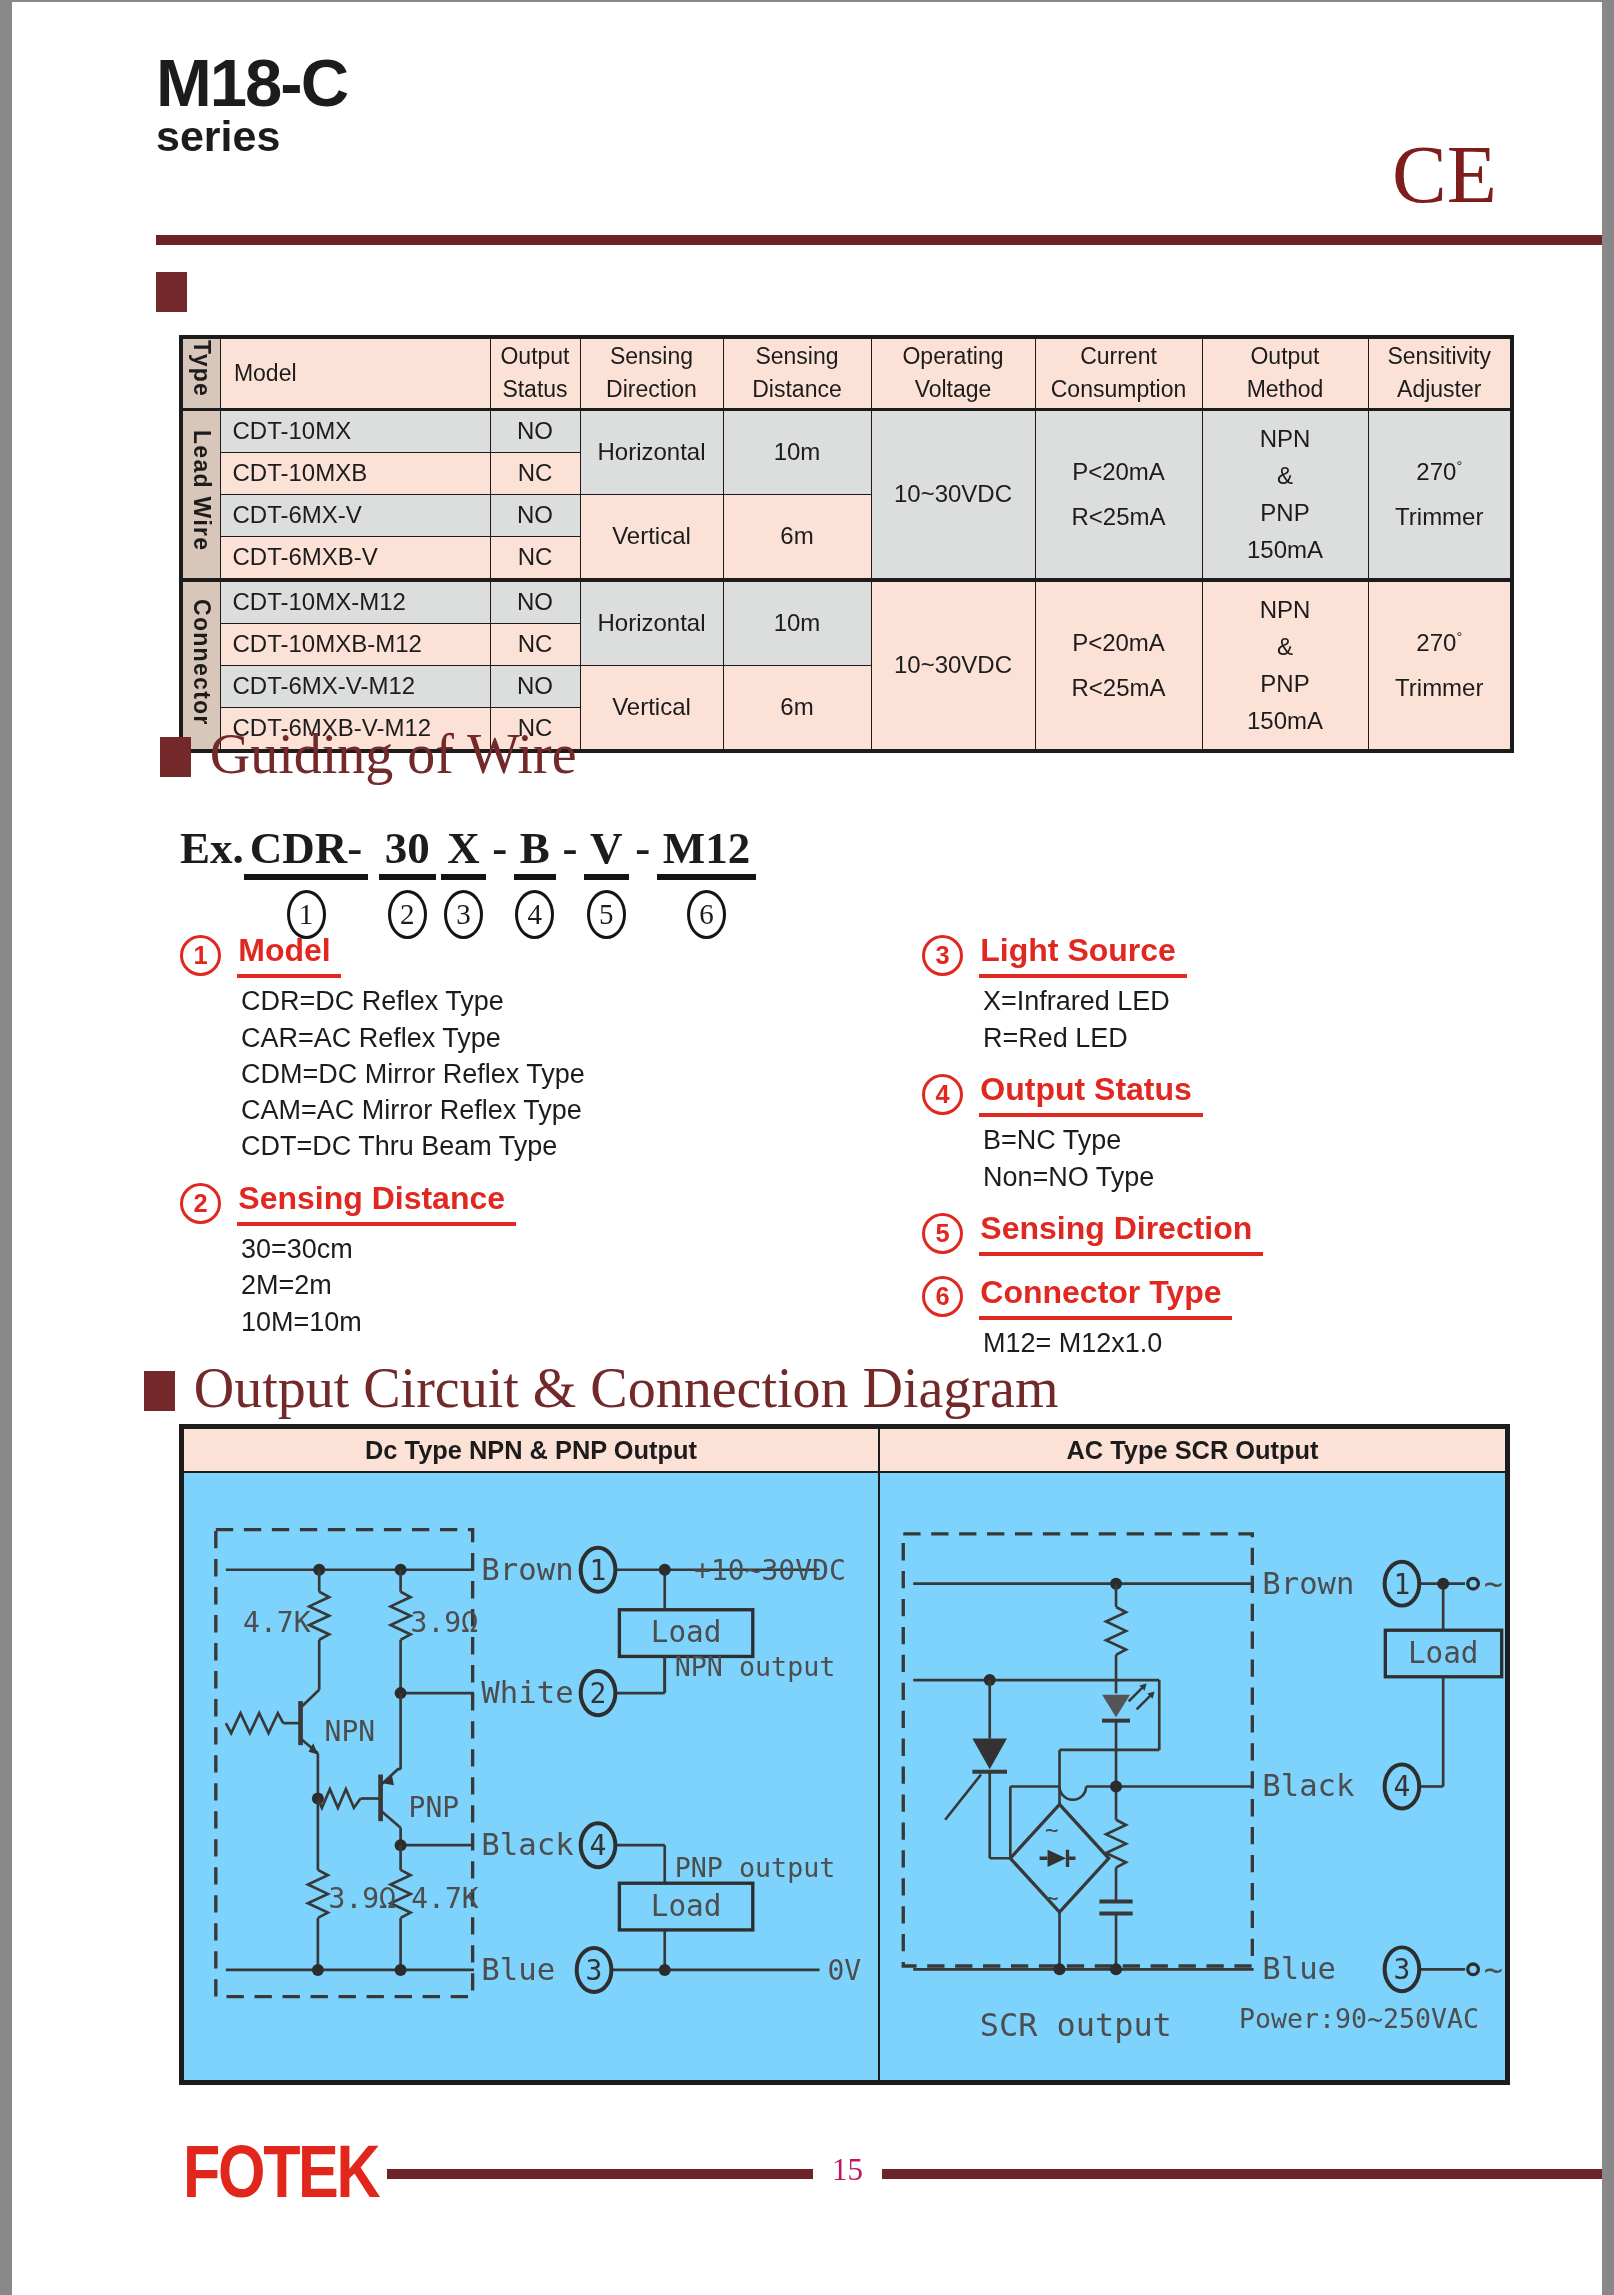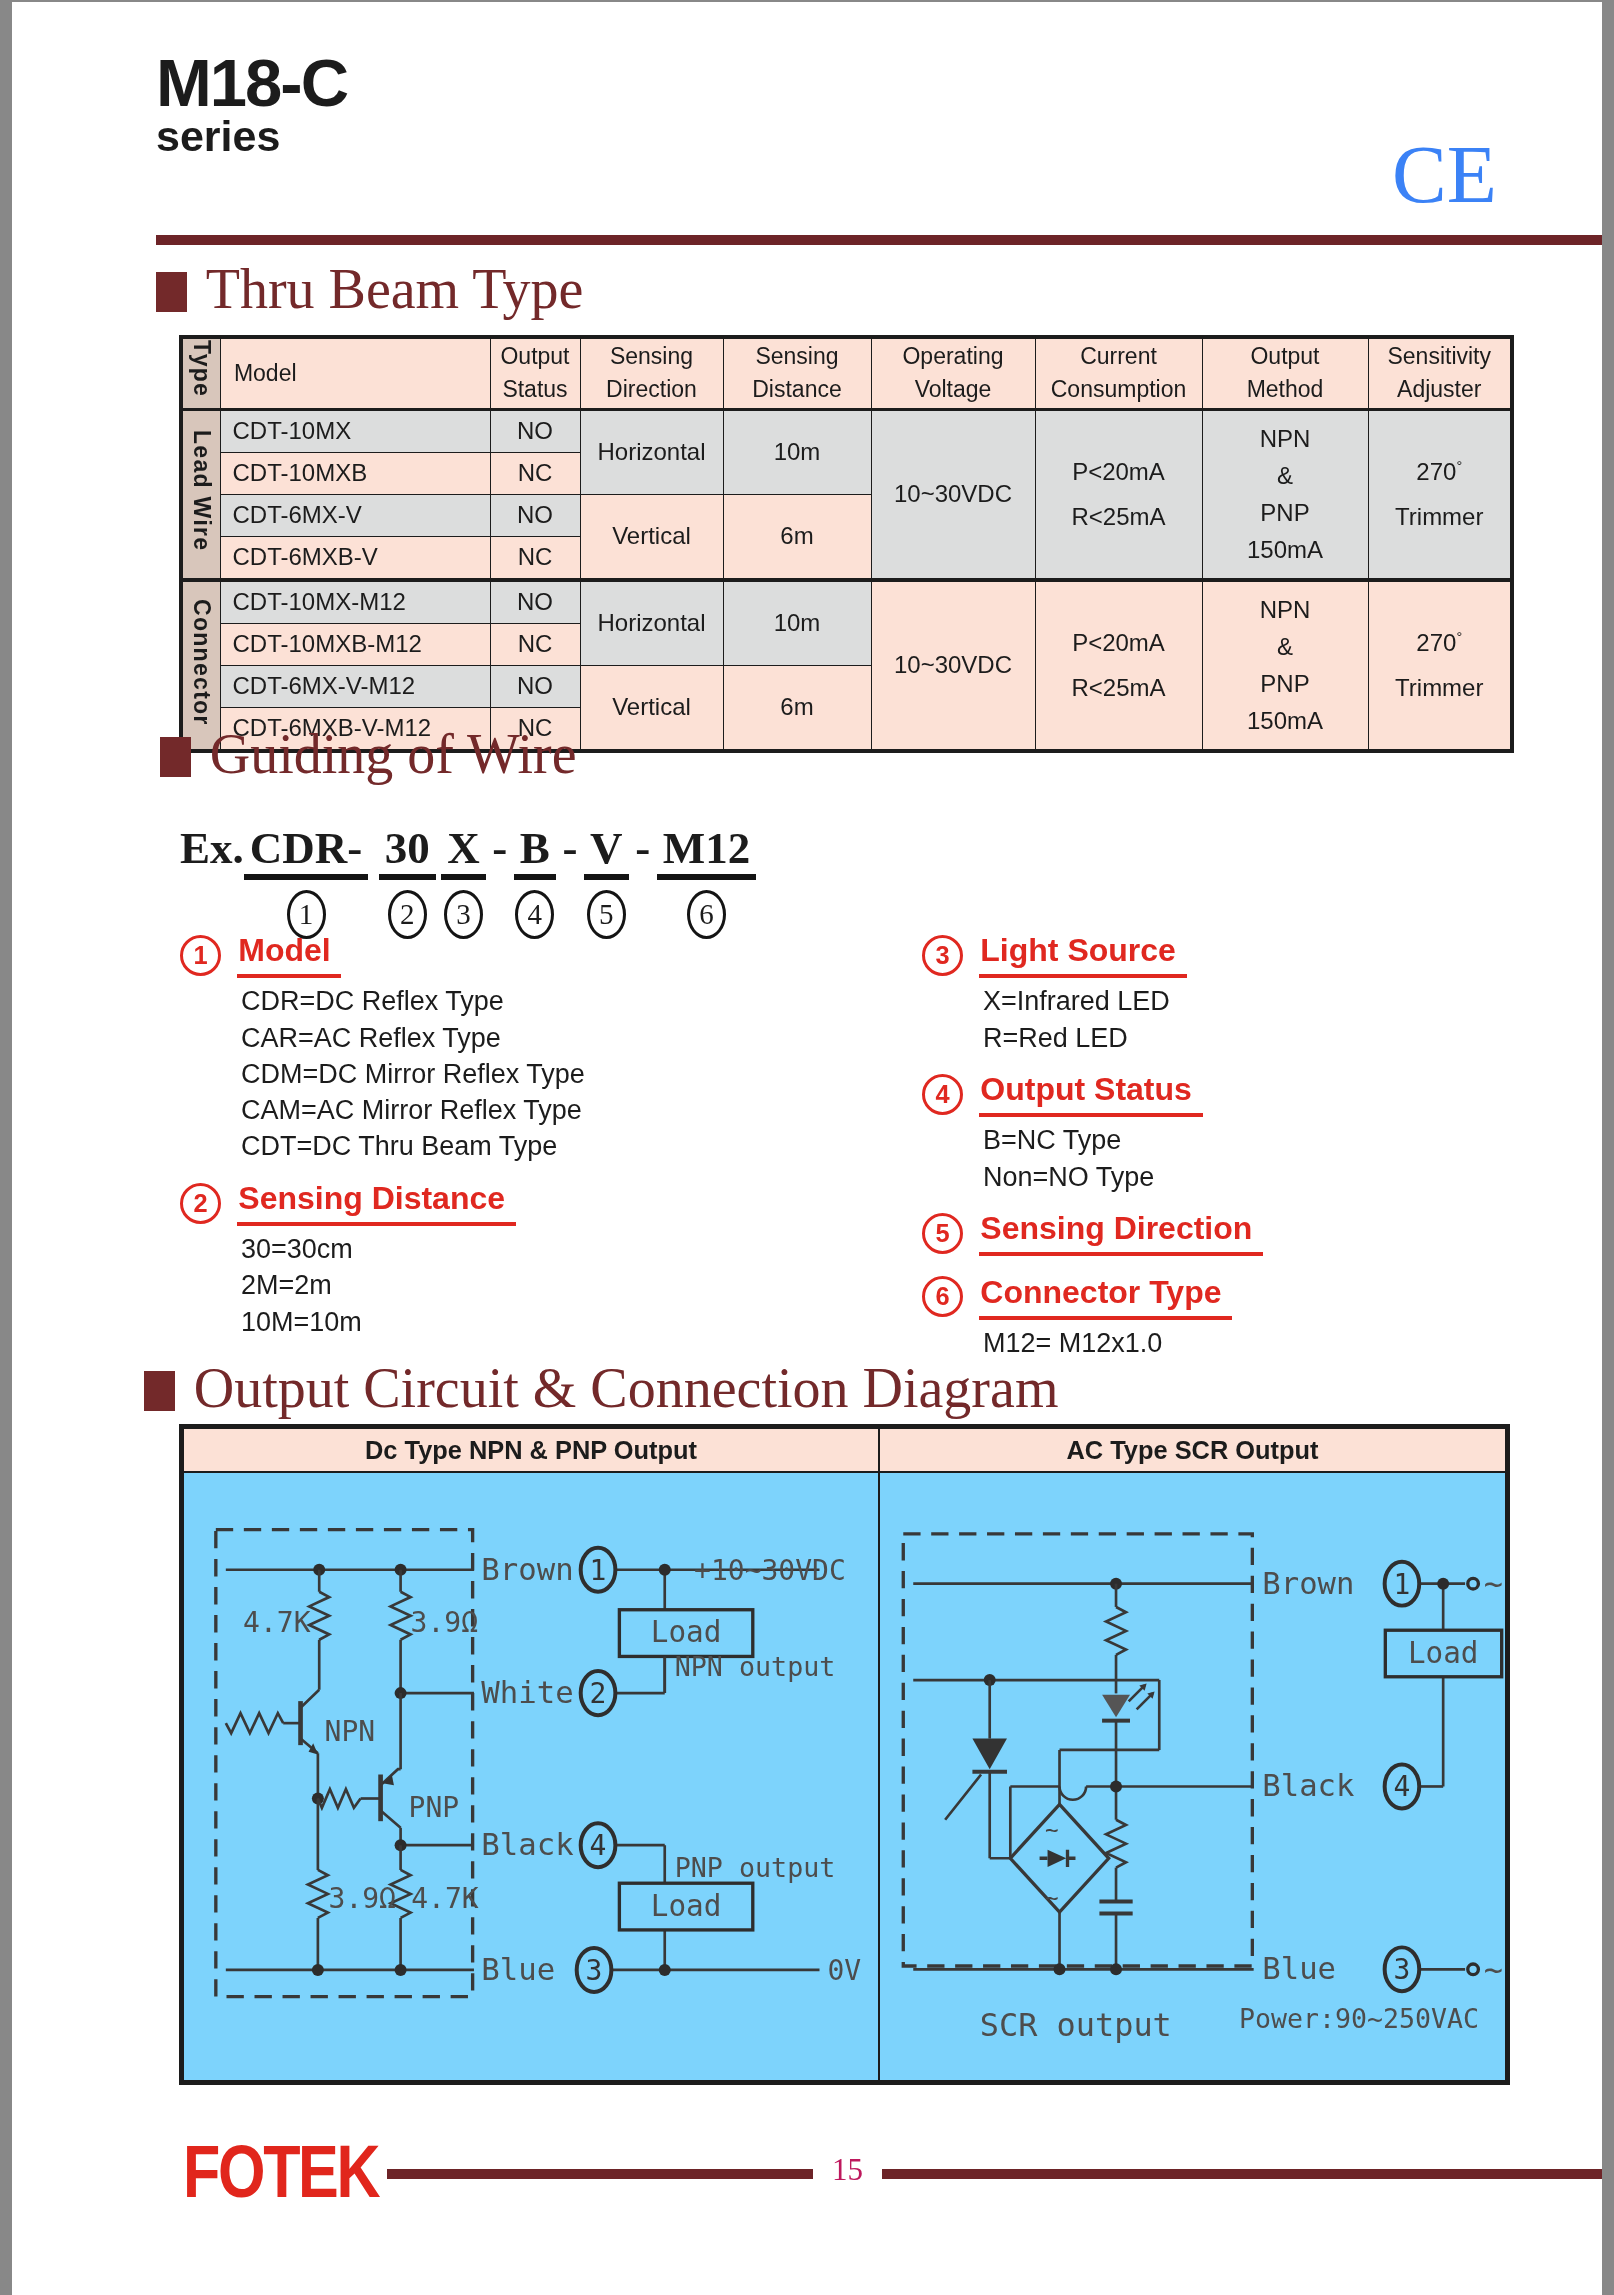--- a/index.html
+++ b/index.html
@@ -7,21 +7,21 @@
         font-family:"Liberation Sans",sans-serif;color:#1c1c1c;overflow:hidden;margin:2px auto;}
 
   
   .brand-block{position:absolute;left:144px;top:47px;}
   .brand-code{font-size:67px;font-weight:800;letter-spacing:-2px;line-height:1.0;}
   .brand-series{font-size:43px;font-weight:800;letter-spacing:0px;line-height:.9;margin-top:1.3px;}
   .product-block{position:absolute;left:492px;top:56px;}
   .product-l1{font-size:35px;font-weight:800;line-height:1.05;}
   .product-l2{font-size:44px;font-weight:800;line-height:1.05;margin-top:5.3px;}
   .ce{position:absolute;left:1380px;top:132px;font-family:"Liberation Serif",serif;
-      font-size:82px;font-weight:400;color:#3b82f6;line-height:1;}
+      font-size:82px;font-weight:400;color:#7f1d1d;line-height:1;}
   .top-rule{position:absolute;left:144px;top:233px;width:1470px;height:10px;background:#6d2428;}
 
   
   .sec-head{position:absolute;display:flex;align-items:flex-start;gap:18.7px;}
   .sec-sq{width:31px;height:40px;background:#73292a;margin-top:10.7px;flex:0 0 auto;}
   .sec-title{font-family:"Liberation Serif",serif;font-size:56px;color:#73292a;line-height:1.0;white-space:nowrap;}
 
   
   .spec-wrap{position:absolute;left:167px;top:333px;}
   table.spec{border-collapse:collapse;table-layout:fixed;width:1331px;border:4.7px solid #1c1c1c;}
@@ -78,21 +78,20 @@
 
   <div class="brand-block">
     <div class="brand-code">M18-C</div>
     <div class="brand-series">series</div>
   </div>
   <div class="ce">CE</div>
   <div class="top-rule"></div>
 
   <div class="sec-head" style="left:144px;top:259px;">
     <div class="sec-sq"></div>
-    <div class="sec-title">Thru Beam Type</div>
   </div>
 
   <div class="spec-wrap">
     <table class="spec">
       <colgroup>
         <col style="width:39px">
           <col style="width:270px">
           <col style="width:90px">
           <col style="width:143px">
         <col style="width:148px">

